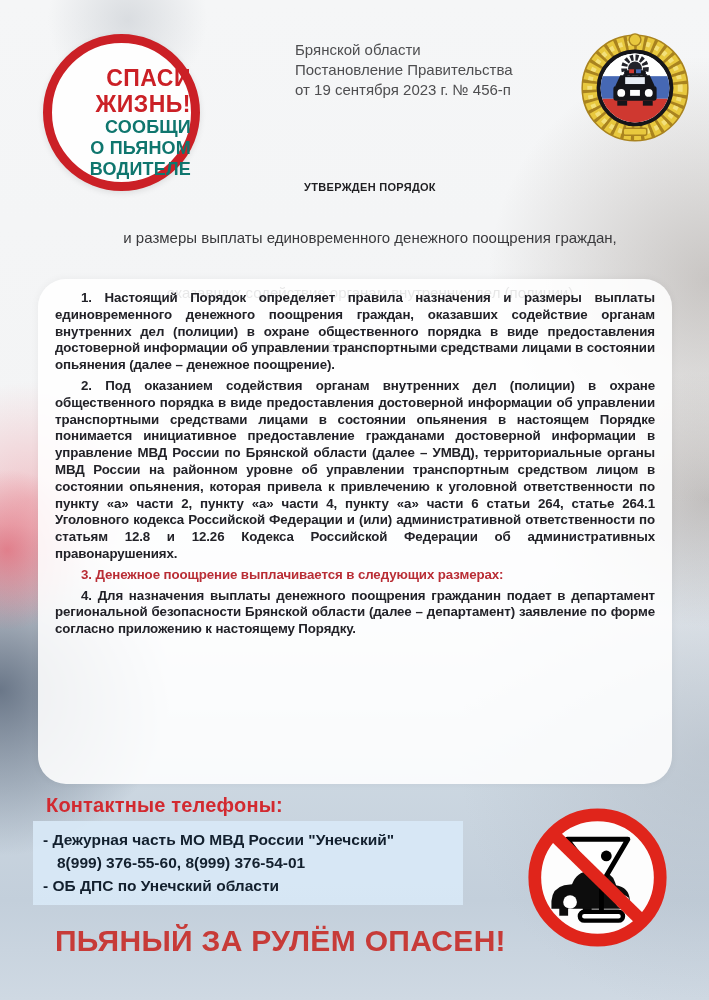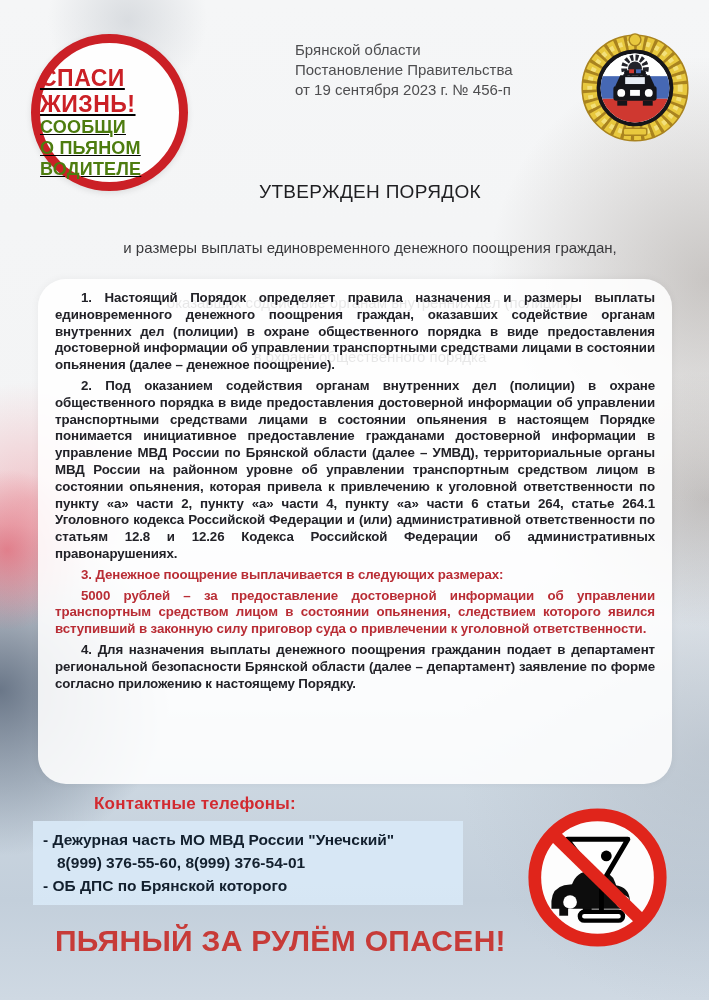--- a/index.html
+++ b/index.html
@@ -12,51 +12,50 @@
       radial-gradient(circle at 1% 55%, rgba(225,95,110,0.70) 0%, rgba(225,95,110,0) 9%),
       radial-gradient(circle at 4% 50%, rgba(240,160,168,0.55) 0%, rgba(240,160,168,0) 14%),
       radial-gradient(ellipse at 0% 69%, rgba(78,92,112,0.80) 0%, rgba(78,92,112,0) 17%),
       radial-gradient(ellipse at 100% 28%, rgba(148,140,134,0.45) 0%, rgba(148,140,134,0) 22%),
       radial-gradient(ellipse at 100% 50%, rgba(128,118,112,0.40) 0%, rgba(128,118,112,0) 18%),
       radial-gradient(ellipse at 100% 75%, rgba(170,178,188,0.45) 0%, rgba(170,178,188,0) 25%),
       linear-gradient(180deg,#f5f6f7 0%,#f3f4f5 45%,#e7ecf1 62%,#ccd7e1 78%,#c3cfdb 90%,#cfd9e3 100%);
   }
   
   .badge {
-    position:absolute; left:31px; top:34px; width:157px; height:157px;
+    position:absolute; left:43px; top:34px; width:157px; height:157px;
     border:9px solid #cb2026; border-radius:50%;
-    background:#fefefe; text-align:left; padding-top:23px;
+    background:#fefefe; text-align:right; padding-top:23px;
     box-shadow:0 2px 6px rgba(0,0,0,0.10);
-    text-decoration:underline;
   }
   .badge .r1 { font-size:23px; font-weight:bold; color:#cb2026; line-height:25px; letter-spacing:.5px; }
   .badge .r2 { font-size:23px; font-weight:bold; color:#cb2026; line-height:26px; letter-spacing:.5px; }
-  .badge .b  { font-size:18px; font-weight:bold; color:#4d7c0f; line-height:21px; letter-spacing:.2px; }
+  .badge .b  { font-size:18px; font-weight:bold; color:#0f766e; line-height:21px; letter-spacing:.2px; }
   
   .header-text { position:absolute; left:295px; top:40px; font-size:15px; line-height:20px; color:#4e4e50; }
   
   .emblem { position:absolute; left:576px; top:26px; width:118px; height:120px; }
   
   .title-block { position:absolute; left:50px; top:181px; width:640px; text-align:center; }
-  .title-block .main { font-size:19px; font-weight:normal; color:#1f1f22; letter-spacing:.3px; margin-bottom:15px; }
+  .title-block .main { font-size:11px; font-weight:bold; color:#1f1f22; letter-spacing:.3px; margin-bottom:15px; }
   .title-block .sub  { font-size:15px; color:#39393c; line-height:18.5px;margin-top:36px; }
   
   .main-box {
     position:absolute; left:38px; top:279px; width:634px; height:505px;
     background:rgba(255,255,255,0.88); border-radius:28px;
     padding:11px 17px 8px; overflow:hidden;
     box-shadow:0 0 8px rgba(0,0,0,0.05);
   }
   .main-box p {
     font-size:13.3px; font-weight:bold; line-height:16.8px; letter-spacing:-0.1px;
     text-align:justify; text-indent:26px; color:#222228; margin-bottom:4px;
   }
   .main-box p.red { color:#b92d35; }
   
-  .contacts-heading { position:absolute; left:46px; top:794px; font-size:17px; font-weight:bold; color:#d22a30; letter-spacing:.2px;margin-left:48px; }
+  .contacts-heading { position:absolute; left:46px; top:794px; font-size:20px; font-weight:bold; color:#d22a30; letter-spacing:.2px; }
   .contacts-box {
     position:absolute; left:33px; top:821px; width:430px; height:84px;
     background:rgba(216,232,246,0.92); padding:7px 10px 0 10px;
   }
   .contacts-box .label  { font-size:15.5px; font-weight:bold; color:#13202e; line-height:23px; }
   .contacts-box .phones { font-size:15.5px; font-weight:bold; color:#13202e; line-height:23px; padding-left:14px; }
   
   .slogan { position:absolute; left:55px; top:924px; font-size:30px; font-weight:bold; color:#c73b38; letter-spacing:.3px; }
   
   .no-sign { position:absolute; left:524px; top:804px; width:147px; height:147px; }
@@ -116,29 +115,28 @@
     <div class="main">УТВЕРЖДЕН ПОРЯДОК</div>
     <div class="sub">и размеры выплаты единовременного денежного поощрения граждан,</div>
     <div class="sub">оказавших содействие органам внутренних дел (полиции)</div>
     <div class="sub">в охране общественного порядка</div>
   </div>
 
   <div class="main-box">
     <p>1. Настоящий Порядок определяет правила назначения и размеры выплаты единовременного денежного поощрения граждан, оказавших содействие органам внутренних дел (полиции) в охране общественного порядка в виде предоставления достоверной информации об управлении транспортными средствами лицами в состоянии опьянения (далее – денежное поощрение).</p>
     <p>2. Под оказанием содействия органам внутренних дел (полиции) в охране общественного порядка в виде предоставления достоверной информации об управлении транспортными средствами лицами в состоянии опьянения в настоящем Порядке понимается инициативное предоставление гражданами достоверной информации в управление МВД России по Брянской области (далее – УМВД), территориальные органы МВД России на районном уровне об управлении транспортным средством лицом в состоянии опьянения, которая привела к привлечению к уголовной ответственности по пункту «а» части 2, пункту «а» части 4, пункту «а» части 6 статьи 264, статье 264.1 Уголовного кодекса Российской Федерации и (или) административной ответственности по статьям 12.8 и 12.26 Кодекса Российской Федерации об административных правонарушениях.</p>
     <p class="red">3. Денежное поощрение выплачивается в следующих размерах:</p>
-    <p class="red">5000 рублей – за предоставление достоверной информации об управлении транспортным средством лицом в состоянии опьянения, следствием которого явился вступивший в законную силу приговор суда о привлечении к уголовной ответственности.</p>
     <p>4. Для назначения выплаты денежного поощрения гражданин подает в департамент региональной безопасности Брянской области (далее – департамент) заявление по форме согласно приложению к настоящему Порядку.</p>
   </div>
 
   <div class="contacts-heading">Контактные телефоны:</div>
   <div class="contacts-box">
     <div class="label">- Дежурная часть МО МВД России "Унечский"</div>
     <div class="phones">8(999) 376-55-60, 8(999) 376-54-01</div>
-    <div class="label">- ОБ ДПС по Брянской которого</div>
+    <div class="label">- ОБ ДПС по Унечский области</div>
   </div>
 
   <div class="slogan">ПЬЯНЫЙ ЗА РУЛЁМ ОПАСЕН!</div>
 
   <div class="no-sign">
     <svg viewBox="0 0 150 150" width="147" height="147">
       <circle cx="75" cy="75" r="64" fill="#fdfdfd" stroke="#e0251b" stroke-width="13"></circle>
       <path d="M28,99 q1,-13 13,-16 l8,-1 q5,-13 17,-13 h12 q11,0 15,11 l1,3 q13,2 14,15 l0,9 h-80 z" fill="#0d0d0d"></path>
       <circle cx="47" cy="100" r="7" fill="#ffffff"></circle>
       <circle cx="101" cy="100" r="7" fill="#ffffff"></circle>

